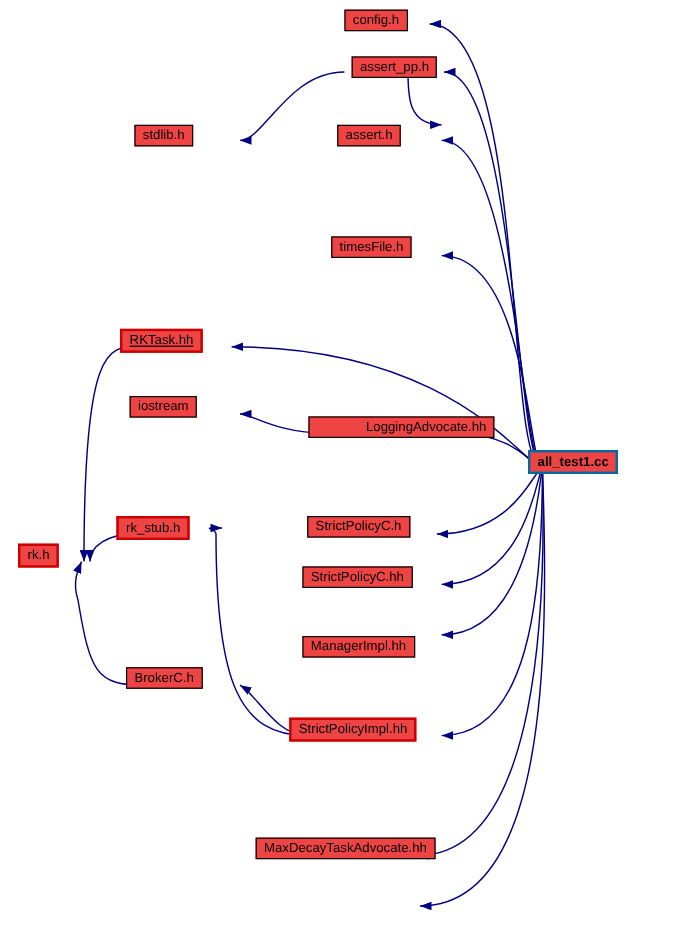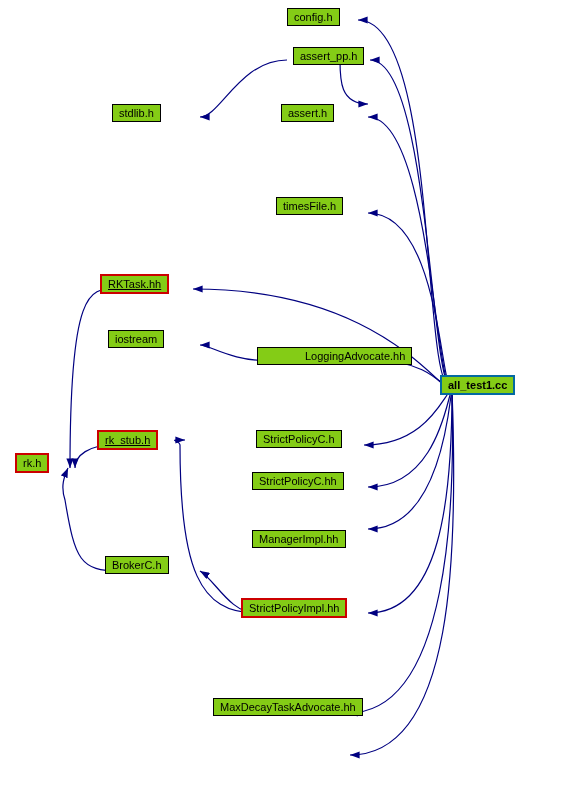--- a/index.html
+++ b/index.html
@@ -20,21 +20,21 @@
     svg.arrows {
       position: absolute;
       top: 0; left: 0;
       width: 564px;
       height: 785px;
       pointer-events: none;
     }
     .node {
       position: absolute;
       border: 1px solid #000000;
-      background: #84cc16;
+      background: #ef4444;
       padding: 2px 6px;
       font-size: 11px;
       white-space: nowrap;
       display: flex;
       align-items: center;
       justify-content: center;
     }
     .node.red-border {
       border: 2px solid #cc0000;
     }
@@ -98,21 +98,21 @@
 
   <div class="node bold-border" style="left:440px; top:375px;">all_test1.cc</div>
   <div class="node" style="left:287px; top:8px;">config.h</div>
   <div class="node" style="left:271px; top:47px;margin-left:22px;">assert_pp.h</div>
   <div class="node" style="left:112px; top:104px;">stdlib.h</div>
   <div class="node" style="left:281px; top:104px;">assert.h</div>
   <div class="node" style="left:276px; top:197px;">timesFile.h</div>
   <div class="node red-border" style="left:100px; top:274px;text-decoration:underline;">RKTask.hh</div>
   <div class="node" style="left:108px; top:330px;">iostream</div>
   <div class="node" style="left:257px; top:347px;padding-left:47px;">LoggingAdvocate.hh</div>
-  <div class="node red-border" style="left:97px; top:430px;text-decoration:underline;">rk_stub.h</div>
+  <div class="node red-border" style="left:97px; top:430px;">rk_stub.h</div>
   <div class="node red-border" style="left:15px; top:453px;">rk.h</div>
   <div class="node" style="left:256px; top:430px;">StrictPolicyC.h</div>
   <div class="node" style="left:252px; top:472px;">StrictPolicyC.hh</div>
   <div class="node" style="left:252px; top:530px;">ManagerImpl.hh</div>
   <div class="node" style="left:105px; top:556px;">BrokerC.h</div>
   <div class="node red-border" style="left:241px; top:598px;">StrictPolicyImpl.hh</div>
   <div class="node" style="left:213px; top:698px;">MaxDecayTaskAdvocate.hh</div>
 
 </div>
 

